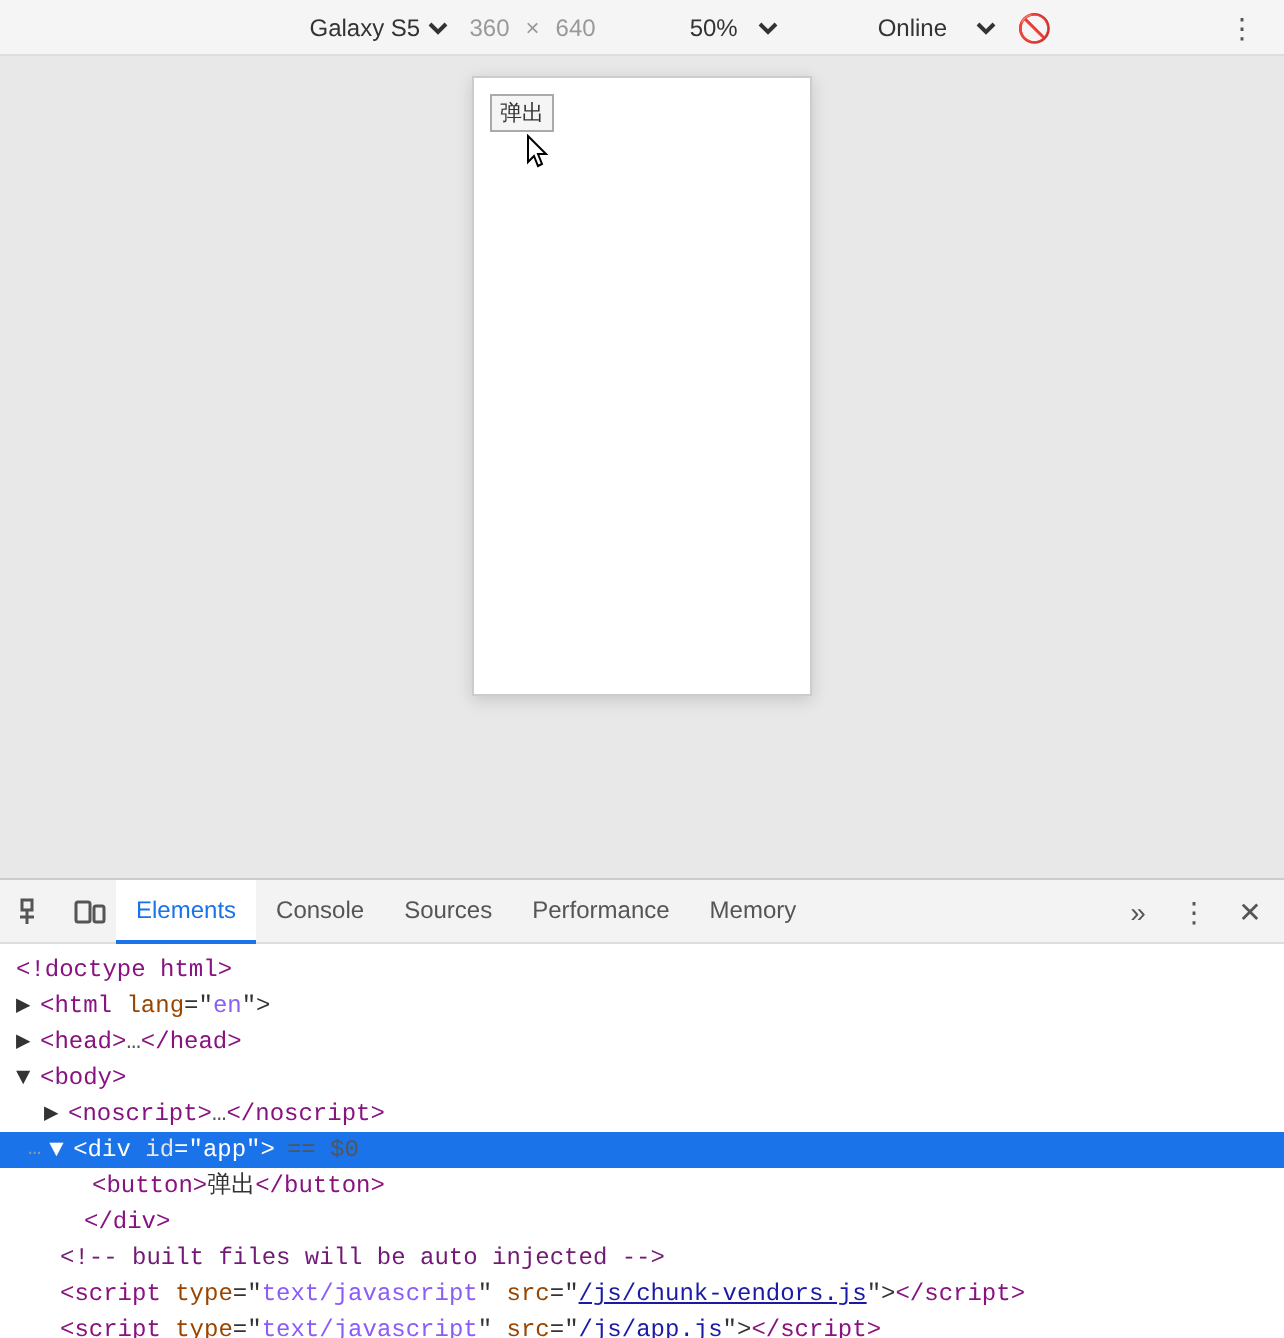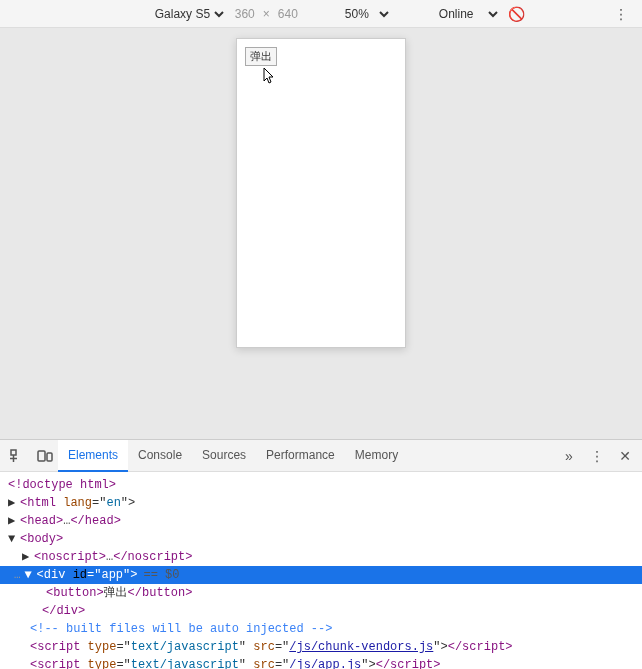--- a/index.html
+++ b/index.html
@@ -168,34 +168,34 @@
       padding: 0 4px 0 8px;
       white-space: pre;
       display: flex;
       align-items: flex-end;
     }
     .html-line.selected {
       background: #1a73e8;
       color: white;
     }
     .html-line.selected .tag { color: white; }
-    .html-line.selected .attr-name { color: #000000; }
+    .html-line.selected .attr-name { color: #e5e5e5; }
     .html-line.selected .attr-value { color: white; }
     .html-line.selected .eq { color: white; }
     .toggle {
       display: inline-block;
       width: 10px;
       margin-right: 2px;
       cursor: pointer;
     }
     .tag { color: #881280; }
     .attr-name { color: #994500; }
-    .attr-value { color: #0369a1; }
+    .attr-value { color: #8b5cf6; }
     .eq { color: #333; }
-    .comment { color: #3b82f6; }
+    .comment { color: #701a75; }
     .indent { display: inline-block; }
     .link-text { color: #1a1aa6; text-decoration: underline; cursor: pointer; }
     .dollar-val { color: #555; }
   </style>
 </head>
 <body>
 
 <div class="top-toolbar">
   <select>
     <option>Galaxy S5</option>

